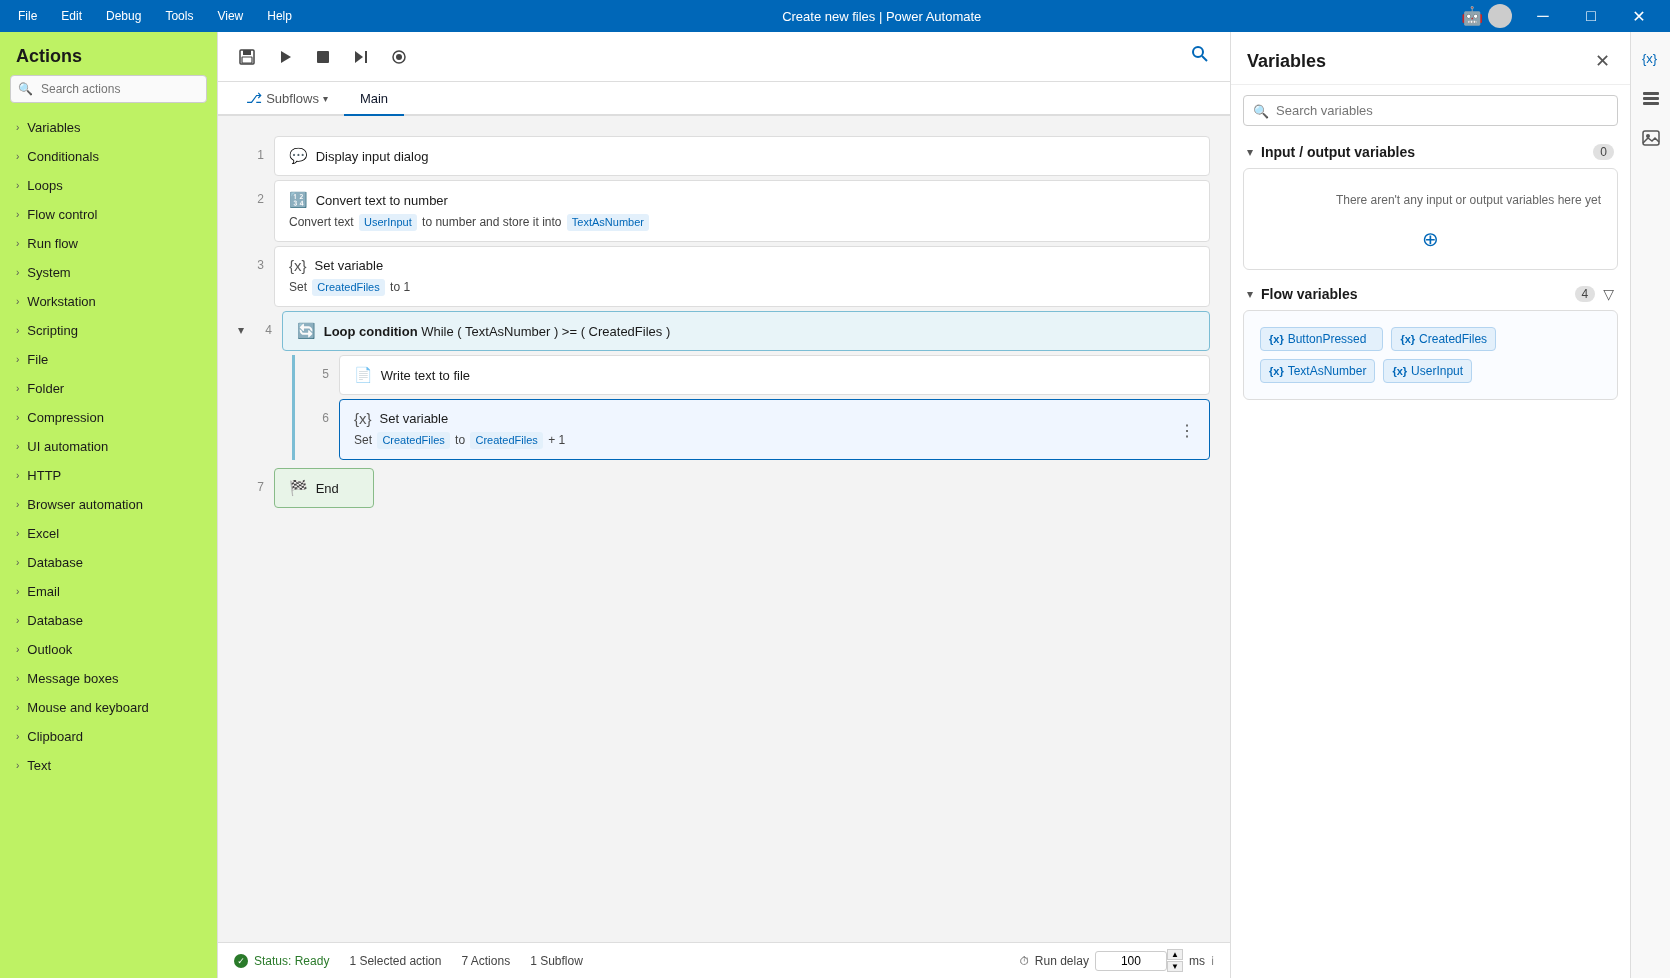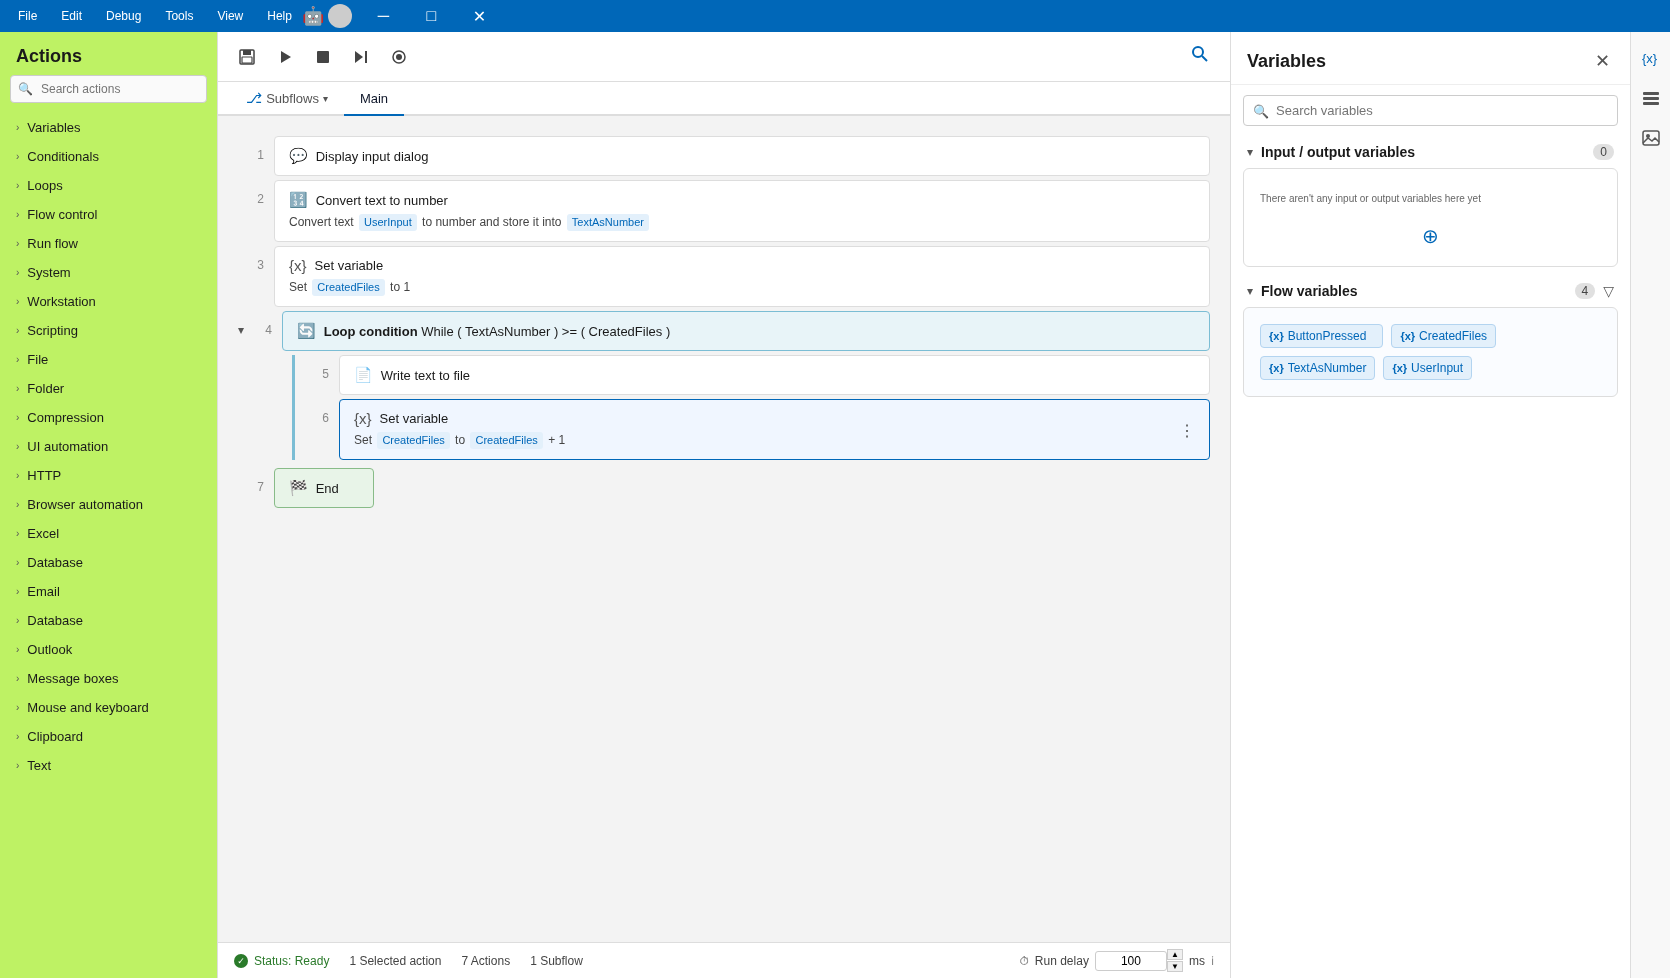--- a/index.html
+++ b/index.html
@@ -352,21 +352,21 @@
       padding: 1px 7px;
       font-size: 12px;
       color: #444;
     }
     .var-section-content {
       border: 1px solid #ddd;
       border-radius: 6px;
       padding: 16px;
       min-height: 80px;
     }
-    .var-empty-text { color: #666; font-size: 10px; text-align: left; padding: 8px 0; }
+    .var-empty-text { color: #666; font-size: 12px; text-align: right; padding: 8px 0; }
     .var-add-btn {
       display: flex; justify-content: center; margin-top: 10px;
     }
     .var-add-btn button {
       background: none; border: none; cursor: pointer;
       font-size: 20px; color: #0067b8; width: 28px; height: 28px;
       border-radius: 50%; display: flex; align-items: center; justify-content: center;
     }
 
     .flow-vars-section {
@@ -431,20 +431,21 @@
 
 <div class="titlebar">
   <div class="titlebar-menu">
     <span>File</span>
     <span>Edit</span>
     <span>Debug</span>
     <span>Tools</span>
     <span>View</span>
     <span>Help</span>
   </div>
+  <div class="titlebar-center">Create new files | Power Automate</div>
   <div class="titlebar-user">
     <span style="font-size:18px;">🤖</span>
     <div class="avatar-placeholder"></div>
   </div>
   <div class="titlebar-controls">
     <button>─</button>
     <button>□</button>
     <button class="close-btn">✕</button>
   </div>
 </div>

